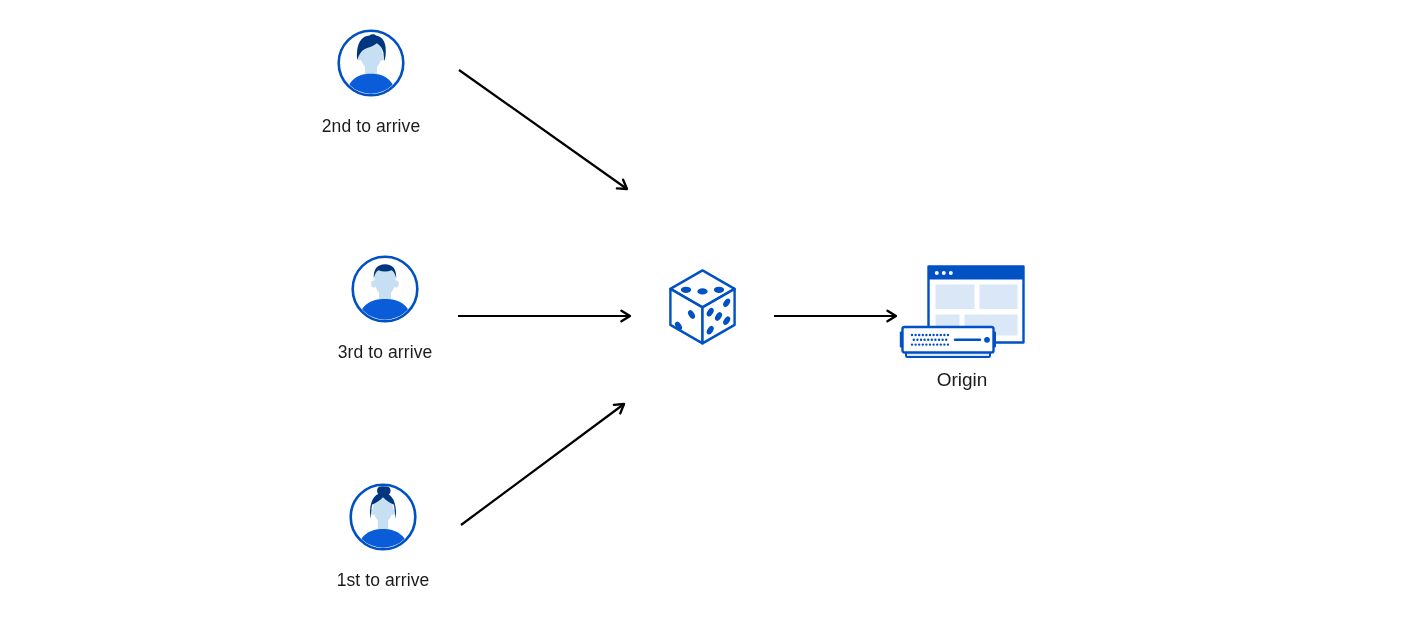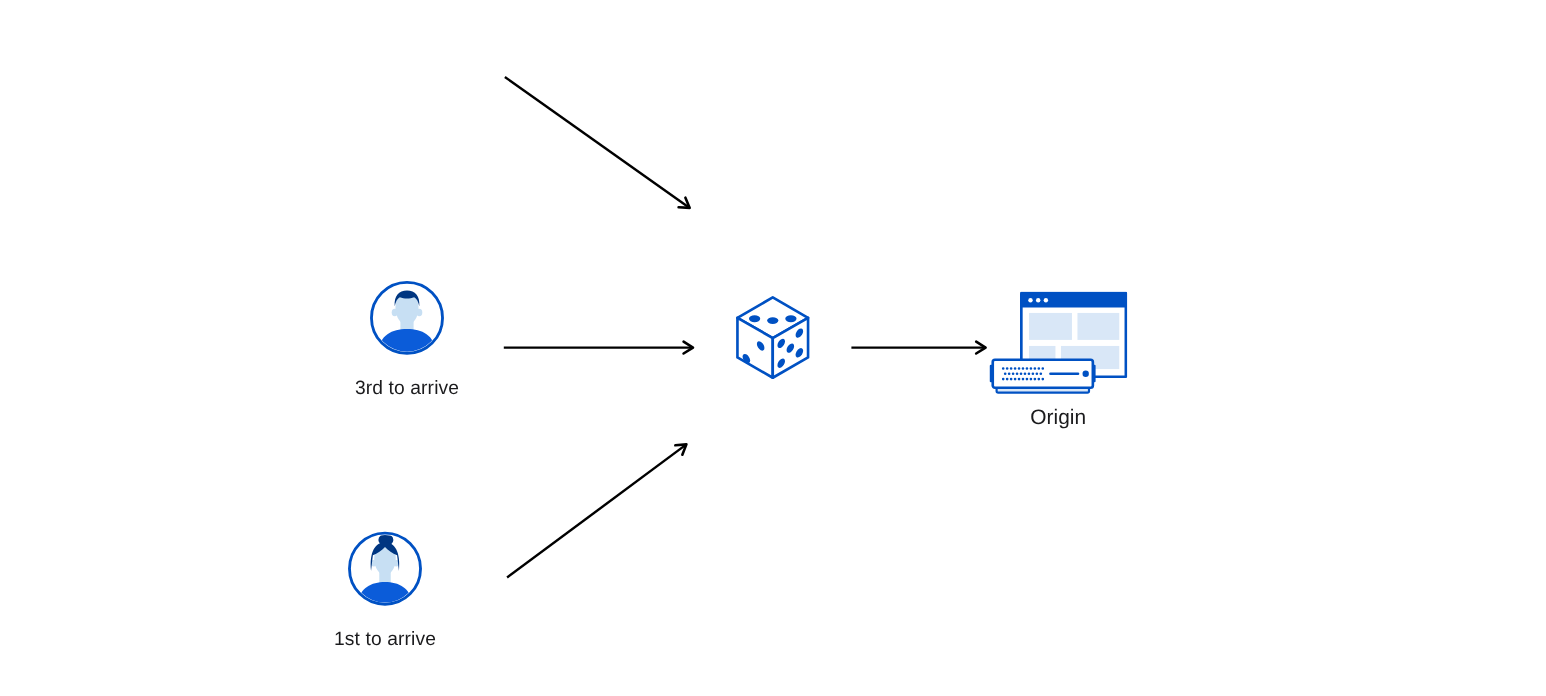--- a/index.html
+++ b/index.html
@@ -62,42 +62,61 @@
       </marker>
     </defs>
     <g stroke="var(--arrow-black)" stroke-width="2.2" fill="none">
       <path d="M459,70 L627,189" marker-end="url(#ah)"></path>
       <path d="M458,316 L630,316" marker-end="url(#ah)"></path>
       <path d="M461,525 L624,404" marker-end="url(#ah)"></path>
       <path d="M774,316 L896,316" marker-end="url(#ah)"></path>
     </g>
   </svg>
 
+  <div class="node" style="left:336px;top:28px;width:70px;">
+    <svg width="70" height="70" viewBox="0 0 70 70">
+      <defs>
+          <clipPath id="clip1">
+            <circle cx="35" cy="35" r="30.7"></circle>
+          </clipPath>
+        </defs>
+      <circle class="ring" cx="35" cy="35" r="32.3"></circle>
+      <g clip-path="url(#clip1)">
+        <rect class="f-face" x="29" y="33" width="12" height="16"></rect>
+        <ellipse class="f-face" cx="23.6" cy="29" rx="2.7" ry="3.4"></ellipse>
+        <ellipse class="f-face" cx="46.4" cy="29" rx="2.7" ry="3.4"></ellipse>
+        <path class="f-face" d="M35,11.5 C26.5,11.5 23.6,18.5 24,26 C24.5,34.5 29,41.2 35,41.2 C41,41.2 45.5,34.5 46,26 C46.4,18.5 43.5,11.5 35,11.5 Z"></path>
+        <path class="f-dark" d="M21.3,32 C19.5,15.5 26,7.8 33.5,7.6 C35,5.8 38.5,5.6 40,7.4 C47.5,8.8 50.8,15.5 49.6,27.5 C49.3,30 48.7,31.8 48,33 C48.5,23.5 45.8,18.2 40.8,15.3 C36.5,19.3 28.5,19.8 25.6,23.6 C23.5,26.3 22.3,28.8 21.3,32 Z"></path>
+        <path class="f-shirt" d="M10.5,70 C10.5,52.5 21,45.8 35,45.8 C49,45.8 59.5,52.5 59.5,70 Z"></path>
+      </g>
+    </svg>
+    <div class="label">2nd to arrive</div>
+  </div>
 
-  <div class="node" style="left:335px;top:254px;width:70px;">
+  <div class="node" style="left:350px;top:254px;width:70px;">
     <svg width="70" height="70" viewBox="0 0 70 70">
       <defs>
           <clipPath id="clip2">
             <circle cx="35" cy="35" r="30.7"></circle>
           </clipPath>
         </defs>
       <circle class="ring" cx="35" cy="35" r="32.3"></circle>
       <g clip-path="url(#clip2)">
         <rect class="f-face" x="29" y="33" width="12" height="17"></rect>
         <ellipse class="f-face" cx="23.8" cy="30" rx="2.7" ry="3.4"></ellipse>
         <ellipse class="f-face" cx="46.2" cy="30" rx="2.7" ry="3.4"></ellipse>
         <path class="f-face" d="M35,12.5 C26.8,12.5 24.2,19.5 24.5,27 C25,35 29.7,41.5 35,41.5 C40.3,41.5 45,35 45.5,27 C45.8,19.5 43.2,12.5 35,12.5 Z"></path>
         <path class="f-dark" d="M23.8,24.5 C23.2,15 27.5,10.2 35,10.2 C42.5,10.2 46.8,15 46.2,24.5 C45.2,19.8 43.6,17.3 41.5,16.2 C37.5,17.8 32.5,17.8 28.5,16.2 C26.4,17.3 24.8,19.8 23.8,24.5 Z"></path>
         <path class="f-shirt" d="M8.5,70 C8.5,51.5 20,45 35,45 C50,45 61.5,51.5 61.5,70 Z"></path>
       </g>
     </svg>
     <div class="label">3rd to arrive</div>
   </div>
 
-  <div class="node" style="left:315px;top:482px;width:70px;">
+  <div class="node" style="left:348px;top:482px;width:70px;">
     <svg width="70" height="70" viewBox="0 0 70 70">
       <defs>
           <clipPath id="clip3">
             <circle cx="35" cy="35" r="30.7"></circle>
           </clipPath>
         </defs>
       <circle class="ring" cx="35" cy="35" r="32.3"></circle>
       <g clip-path="url(#clip3)">
         <ellipse class="f-dark" cx="35.8" cy="8.8" rx="6.8" ry="5.6"></ellipse>
         <rect class="f-face" x="29.8" y="33" width="10.4" height="17"></rect>

